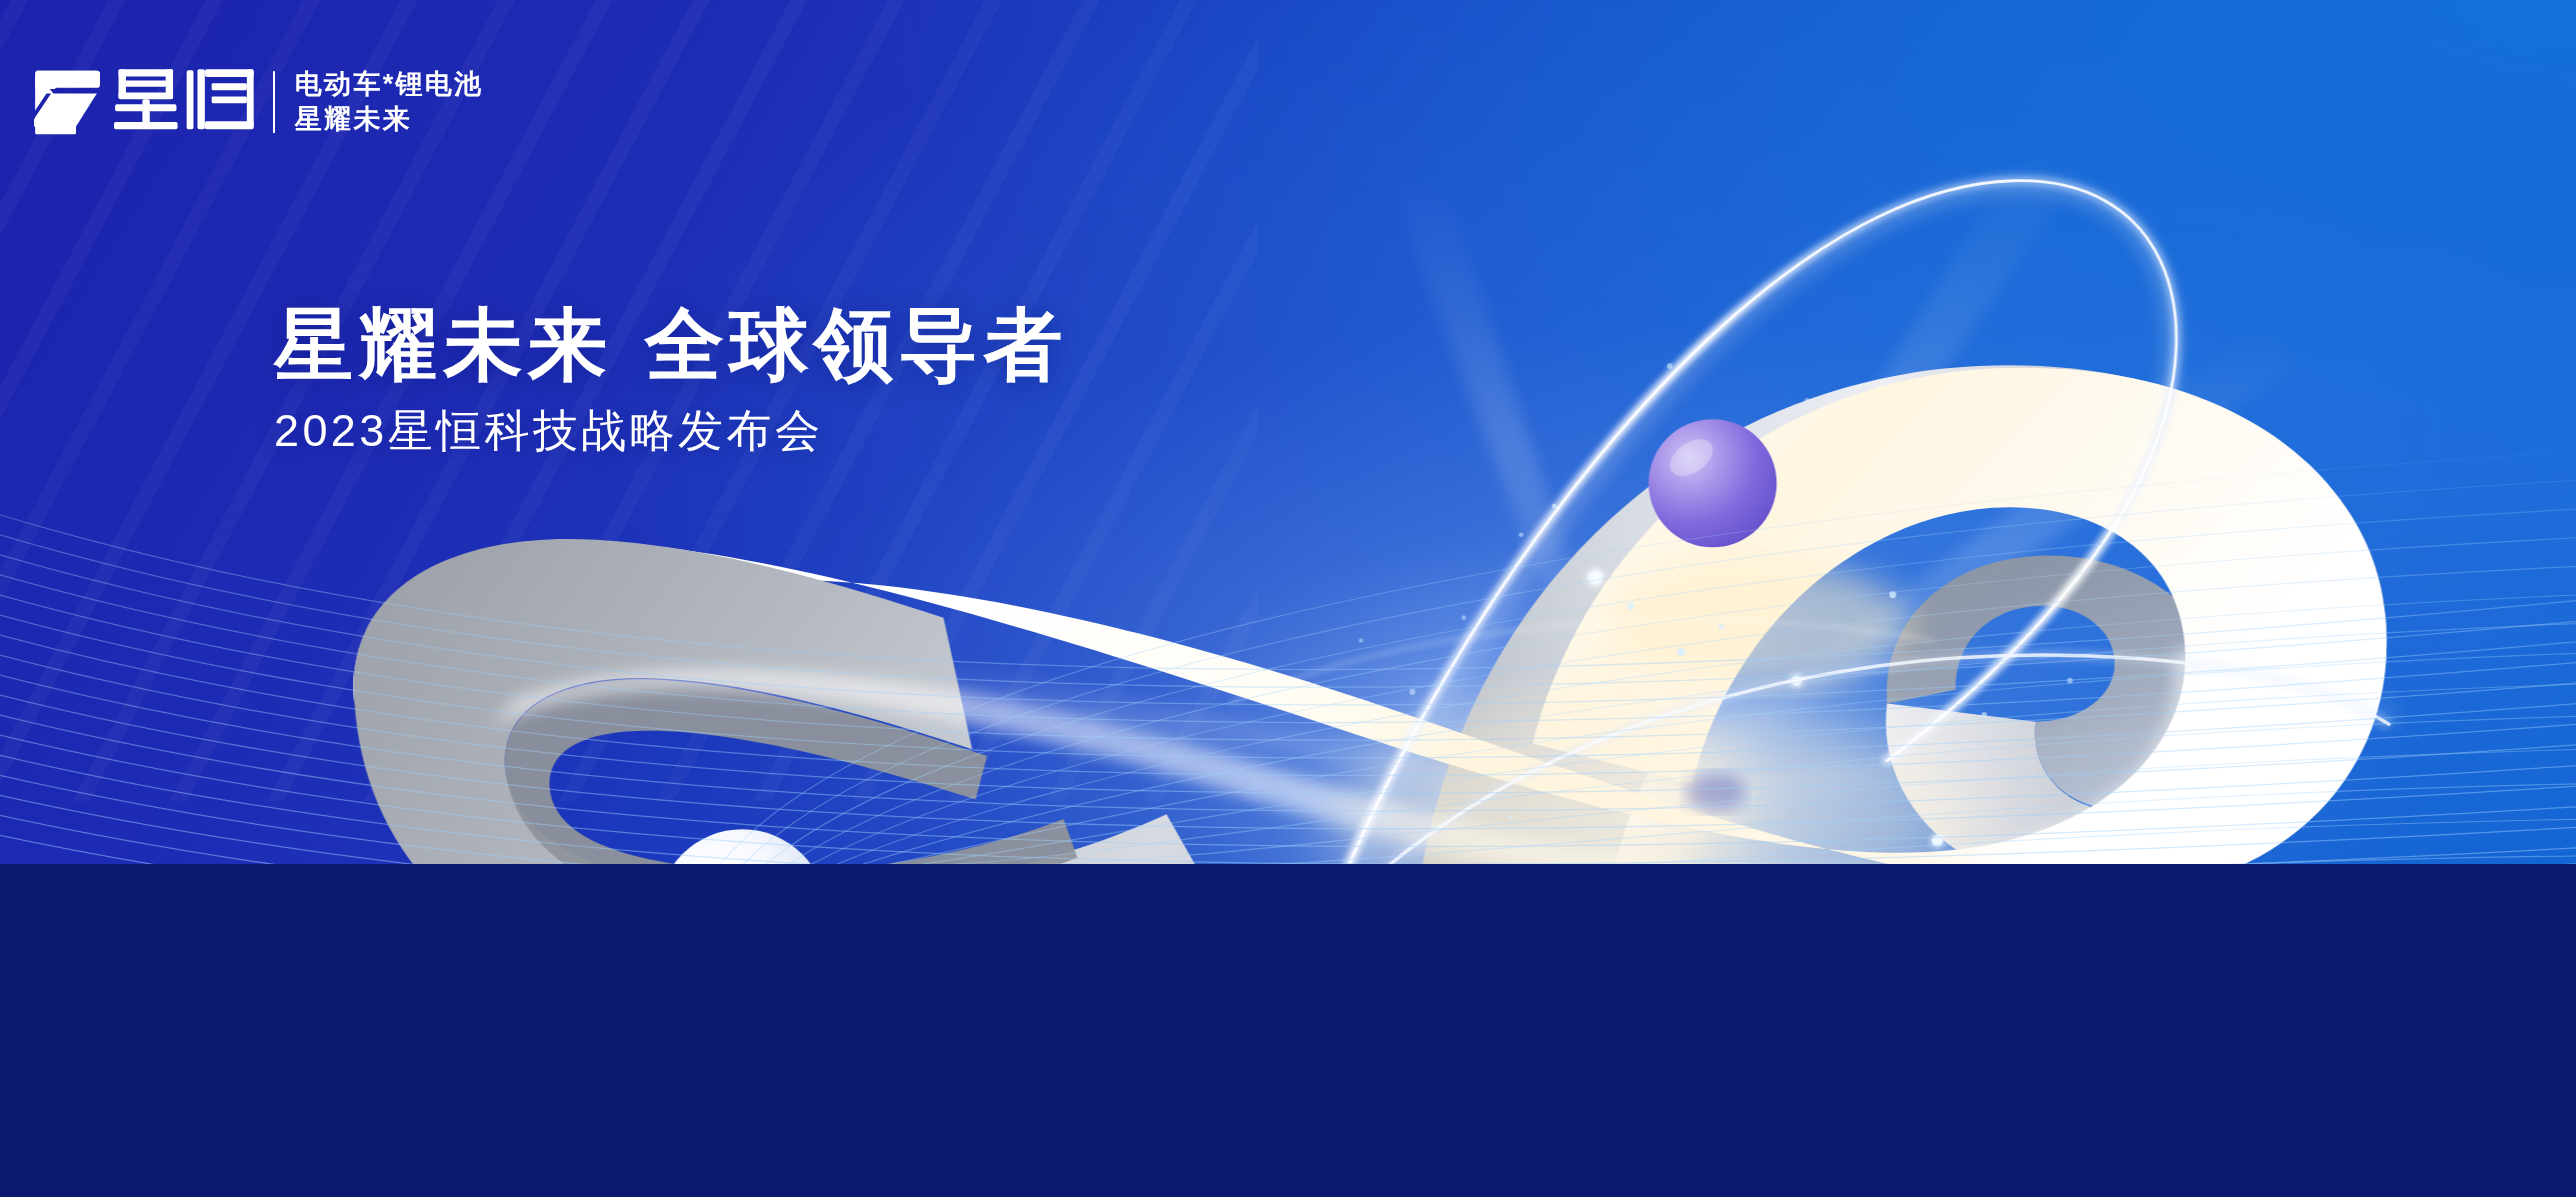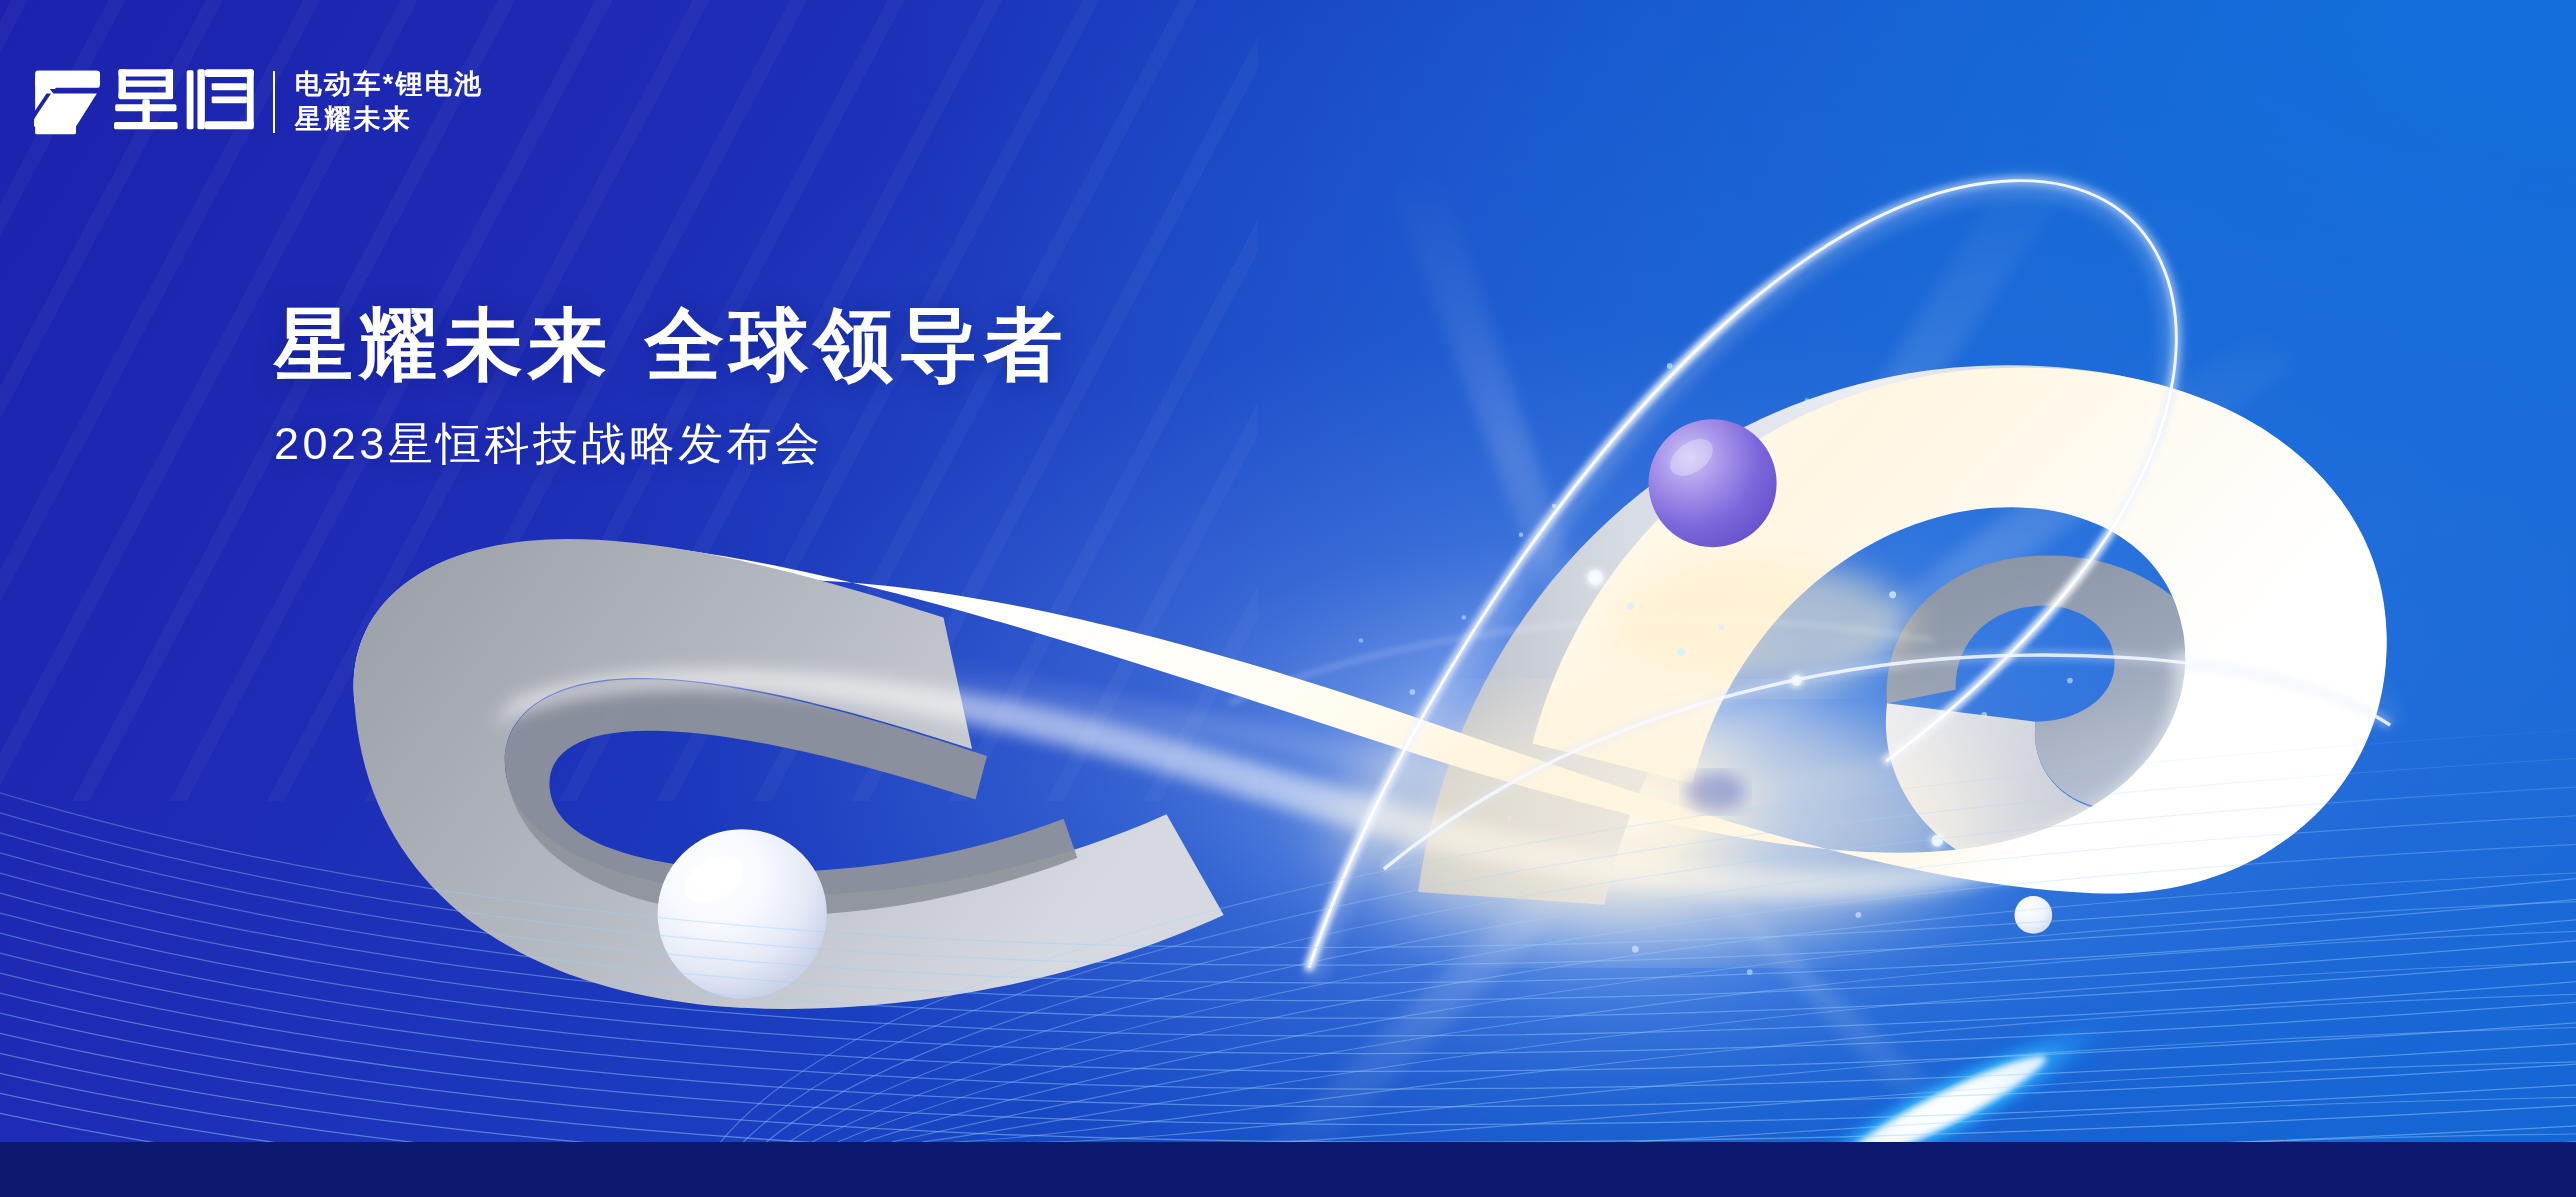--- a/index.html
+++ b/index.html
@@ -1,18 +1,18 @@
 <!DOCTYPE html>
 <html style="font-size:9.1px"><head>
 <meta charset="utf-8">
 <style>
   html,body{margin:0;padding:0;background:#0b1a6e;}
   *{box-sizing:border-box;}
   #stage{
-    position:relative;width:2576px;height:1142px;overflow:hidden;
+    position:relative;width:2576px;height:864px;overflow:hidden;
     font-family:"Liberation Sans","DejaVu Sans",sans-serif;
     background:
       radial-gradient(120% 130% at 100% 0%, rgba(20,112,220,.95) 0%, rgba(20,100,210,0) 55%),
       radial-gradient(90% 110% at 78% 52%, rgba(60,130,235,.55) 0%, rgba(40,90,210,0) 60%),
       linear-gradient(122deg,#1c22ad 0%,#1e2bb4 22%,#1a3fc0 45%,#1356c9 68%,#0f63d2 100%);
   }
 
   
   .stripes{
     position:absolute;left:-114px;top:-114px;width:1372px;height:915px;
@@ -38,21 +38,21 @@
 
   
   #headline{position:absolute;left:274px;top:305px;}
   .h-main{
     color:#fff;font-size:79px;font-weight:800;letter-spacing:5.7px;
     white-space:nowrap;line-height:1;text-shadow:0 3.4px 25px rgba(10,20,120,.42);
   }
   .h-main .gap{display:inline-block;width:32px;}
   .h-sub{
     color:#fff;font-size:45px;font-weight:400;letter-spacing:3.4px;
-    white-space:nowrap;margin-top:37px;line-height:1;
+    white-space:nowrap;margin-top:24px;line-height:1;
     text-shadow:0 2.3px 17px rgba(10,20,120,.35);
   }
 
   
   .art{position:absolute;left:0;top:0;width:2576px;height:1198px;pointer-events:none;}
 </style>
 </head>
 <body>
 
 <div id="stage">

